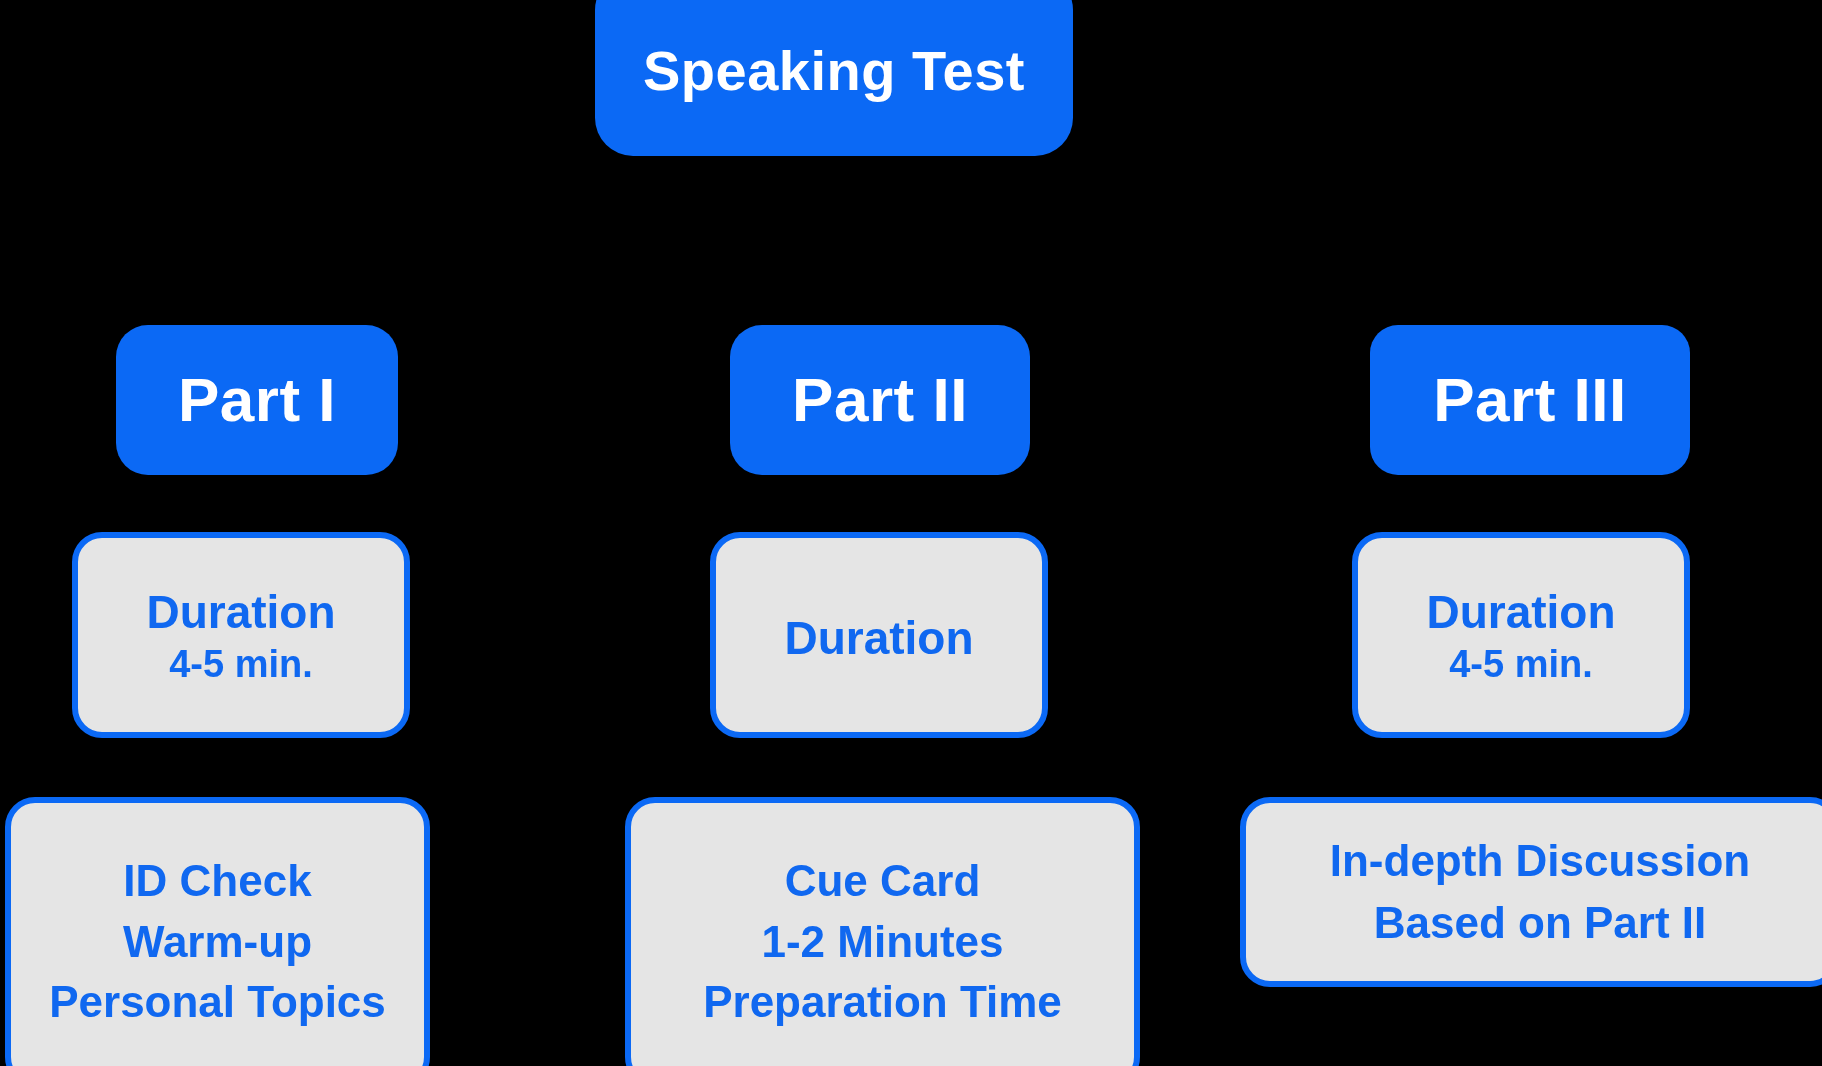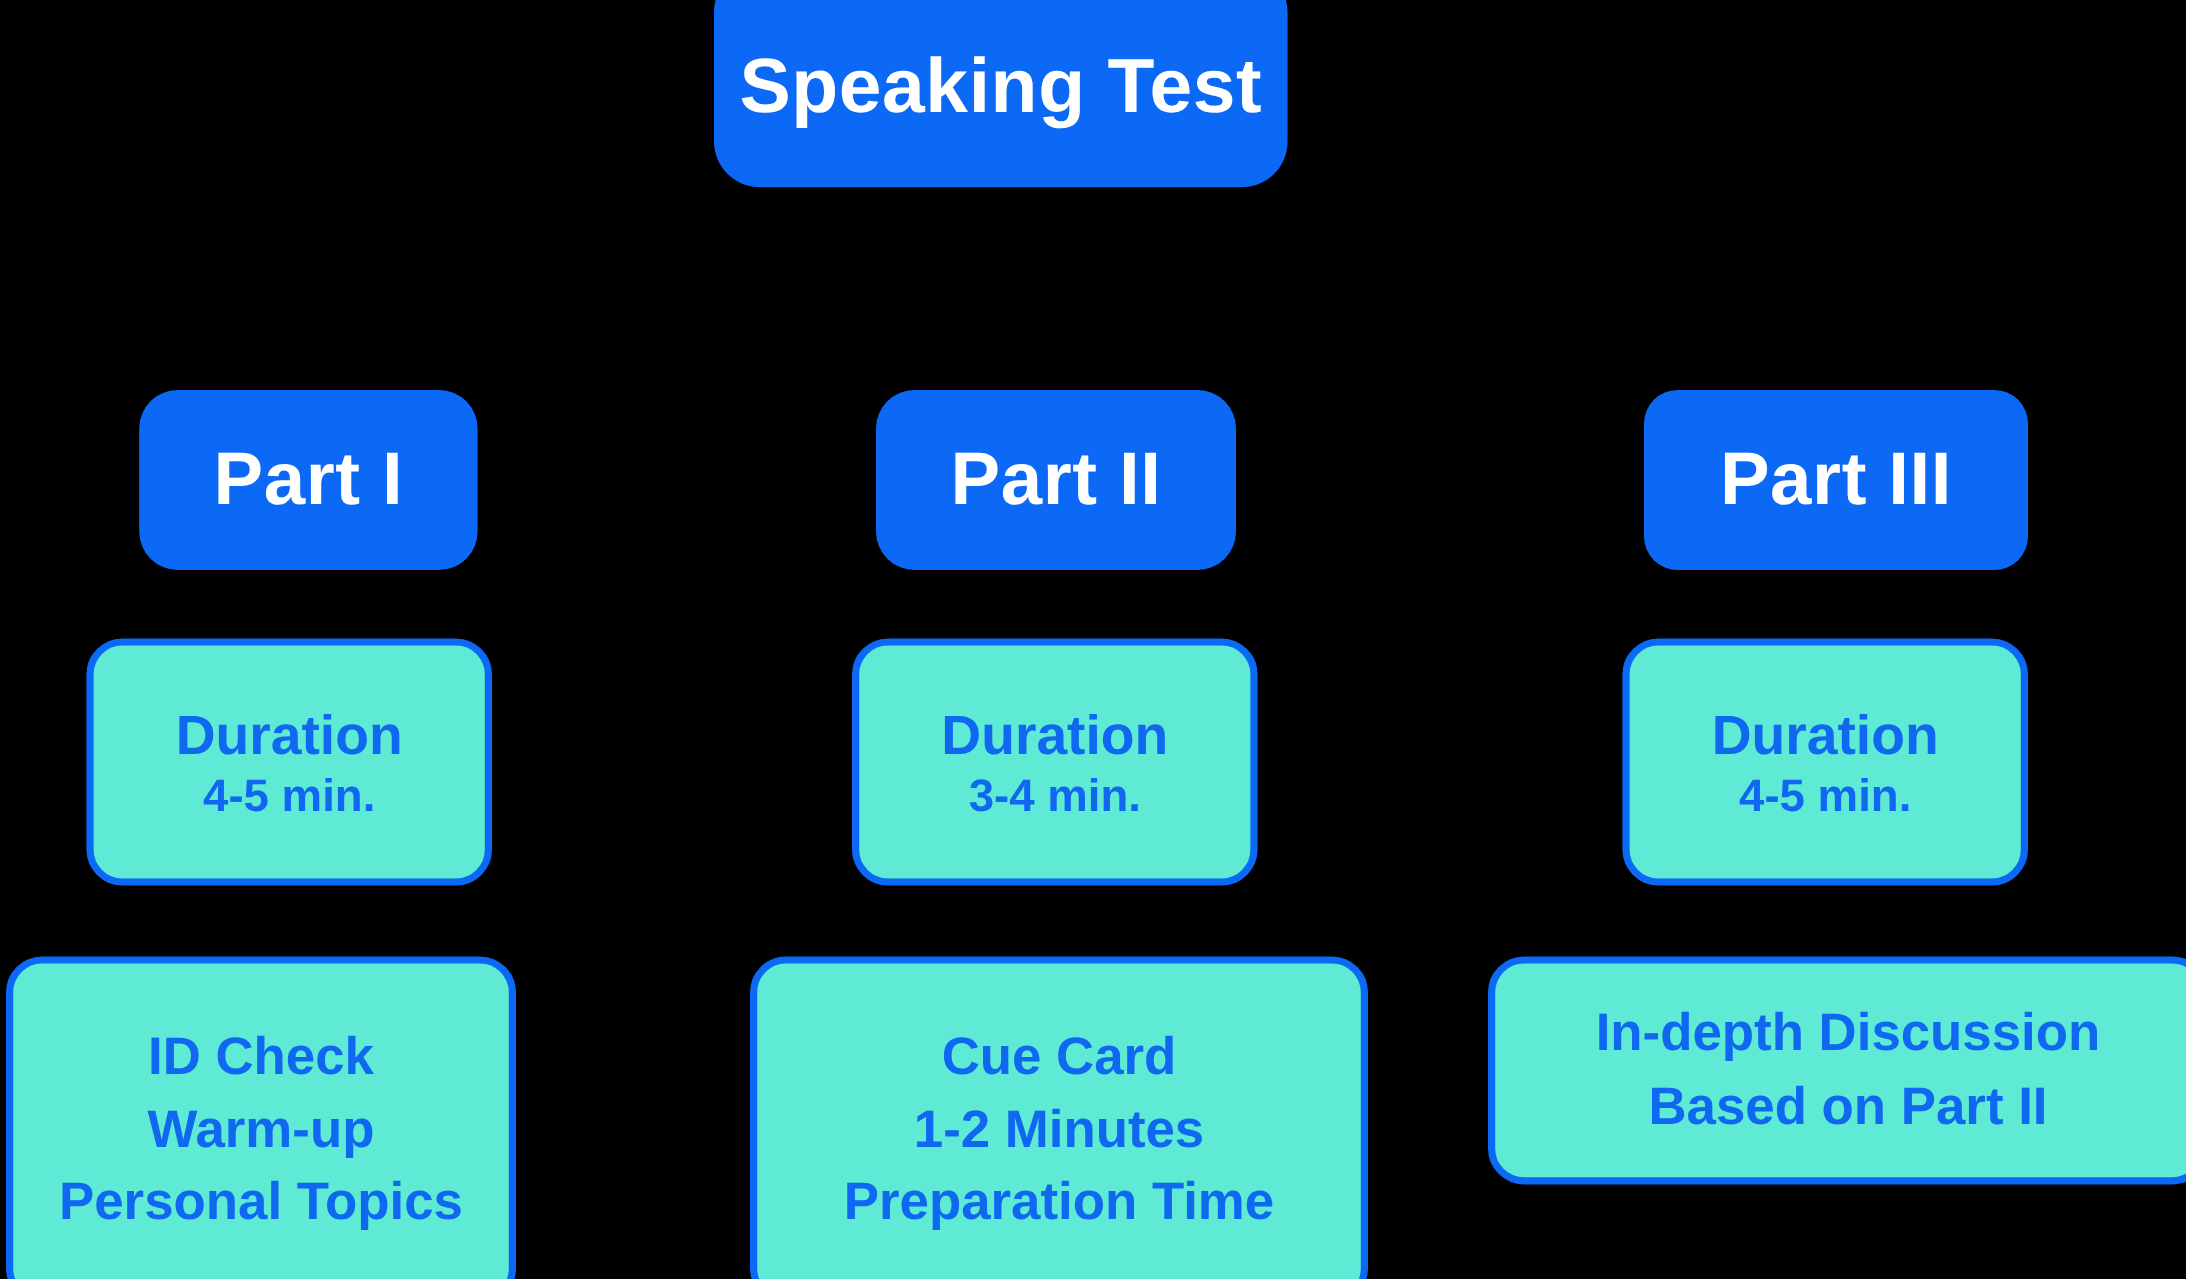--- a/index.html
+++ b/index.html
@@ -43,42 +43,42 @@
 
   
   #title-box {
     left: 595px;
     top: -28px;
     width: 478px;
     height: 184px;
     border-radius: 38px;
   }
   #title-box .box-text {
-    font-size: 64px;
+    font-size: 56px;
     margin-top: 14px;
   }
 
   
   .part-header {
     top: 325px;
     height: 150px;
     border-radius: 32px;
   }
   .part-header .box-text {
     font-size: 62px;
     font-weight: 600;
   }
   #part-header-1 { left: 116px;  width: 282px; }
   #part-header-2 { left: 730px;  width: 300px; }
   #part-header-3 { left: 1370px; width: 320px; border-radius: 28px; }
 
   
   .white-card {
     position: absolute;
-    background: #5eead4;
+    background: #e5e5e5;
     border: 6px solid #0B69F5;
     border-radius: 30px;
     box-sizing: border-box;
     display: flex;
     flex-direction: column;
     align-items: center;
     justify-content: center;
     color: #1068F0;
     overflow: hidden;
   }
@@ -161,21 +161,20 @@
     <span class="box-text">Part III</span>
   </div>
 
   <div class="white-card duration-card" id="duration-card-1">
     <span class="duration-label">Duration</span>
     <span class="duration-value">4-5 min.</span>
   </div>
 
   <div class="white-card duration-card" id="duration-card-2">
     <span class="duration-label">Duration</span>
-    <span class="duration-value">3-4 min.</span>
   </div>
 
   <div class="white-card duration-card" id="duration-card-3">
     <span class="duration-label">Duration</span>
     <span class="duration-value">4-5 min.</span>
   </div>
 
   <div class="white-card detail-card" id="detail-card-1">
     <span class="detail-line">ID Check</span>
     <span class="detail-line">Warm-up</span>

